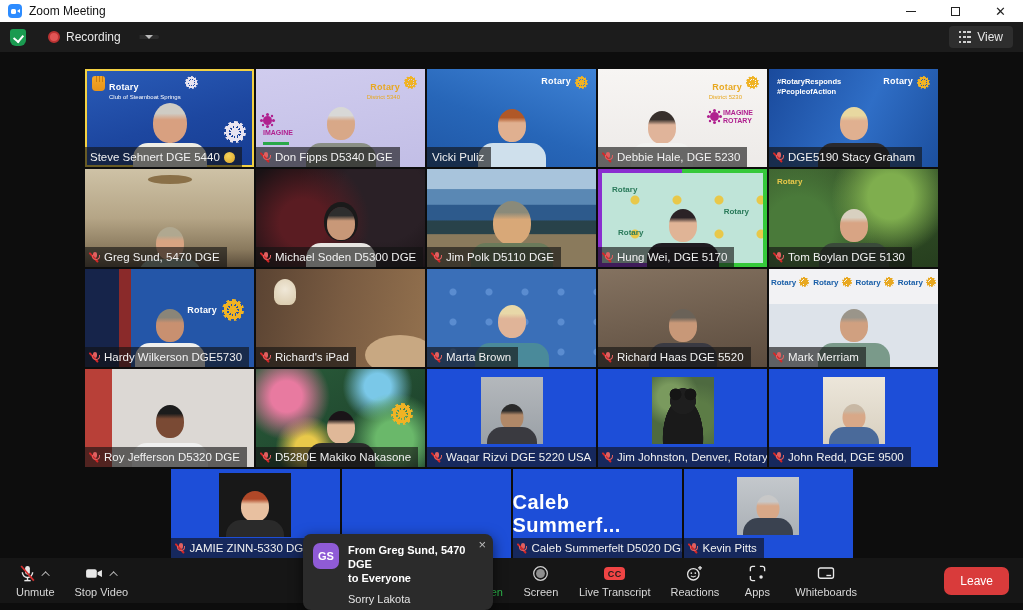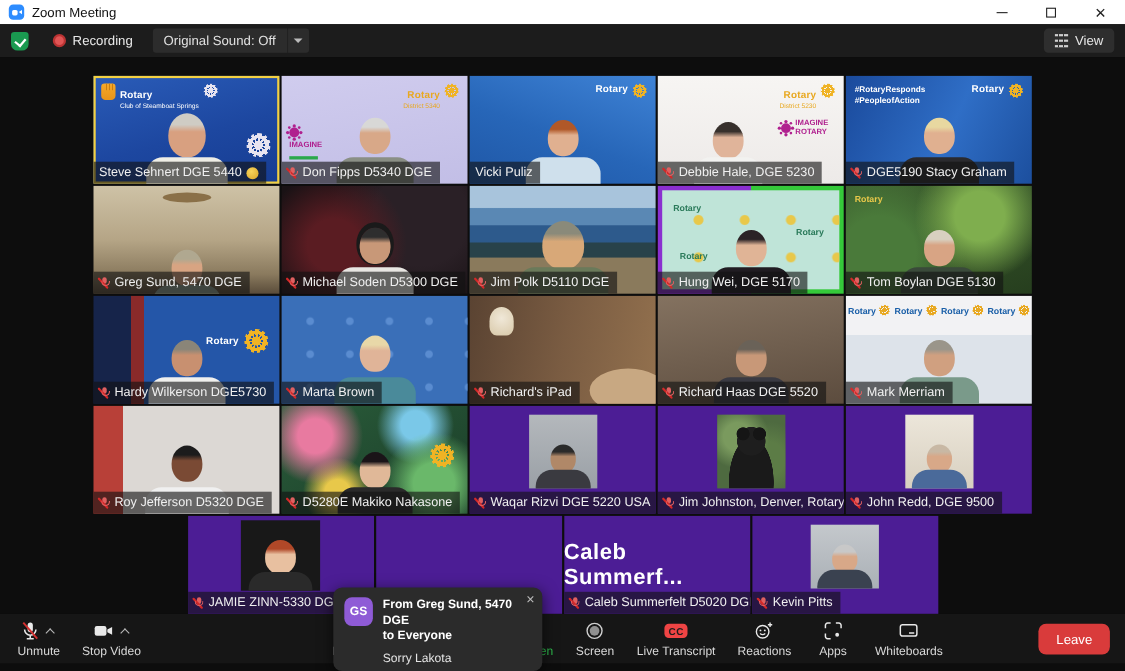--- a/index.html
+++ b/index.html
@@ -146,21 +146,21 @@
   .banner .wheel{--wc:#e8a820;width:10px;height:10px}
   .bgrp{display:flex;align-items:center;gap:3px}
 
   .p16{background:linear-gradient(90deg,#b84038 0 16%,#dcd8d4 16%)}
   .p16 .person{--hair:#1c1c1c;--skin:#7a4a34;--shirt:#f0f0f0;width:80px;height:62px}
 
   .p17{background:radial-gradient(circle at 18% 28%,#e87aa0 0 10%,transparent 28%),radial-gradient(circle at 82% 72%,#6ab86a 0 12%,transparent 30%),radial-gradient(circle at 72% 18%,#7ac8e8 0 9%,transparent 24%),radial-gradient(circle at 30% 80%,#e8c84a 0 8%,transparent 22%),linear-gradient(150deg,#2a5c3a,#1a3c28)}
   .p17 .person{--hair:#1a1418;--skin:#e0b898;--shirt:#2a2a2a;width:72px;height:56px}
   .p17 .wheel{position:absolute;right:12px;top:34px}
 
-  .pdark{background:#4c1d95}
+  .pdark{background:#1d4ed8}
   .p18 .pcard{--card:linear-gradient(#b4b8bc,#9aa0a6)}
   .p18 .person{--hair:#2a2a2a;--skin:#b08868;--shirt:#3a3a40}
   .p19 .pcard{--card:radial-gradient(circle at 30% 30%,#7a9a5e 0 20%,transparent 45%),radial-gradient(circle at 75% 60%,#5c7c46 0 25%,transparent 55%),#4e6a40}
   .dogfig{position:absolute;inset:0;background:
     radial-gradient(circle at 38% 26%,#151515 0 9%,transparent 10%),
     radial-gradient(circle at 62% 26%,#151515 0 9%,transparent 10%),
     radial-gradient(circle at 50% 36%,#1e1e1e 0 24%,transparent 25%),
     radial-gradient(circle at 50% 46%,#101010 0 10%,transparent 11%),
     radial-gradient(ellipse at 50% 92%,#1a1a1a 0 46%,transparent 47%)}
   .p20 .pcard{--card:linear-gradient(#ece6da,#d8d0c0)}
@@ -214,21 +214,20 @@
     </div>
   </div>
 
   <div class="topbar">
     <span class="shield"></span>
     <div class="recwrap">
       <span class="recdot"></span>
       <span class="rectext">Recording</span>
     </div>
     <div class="osbtn">
-      <span class="osmain">Original Sound: Off</span>
       <span class="oscaret">
           <span class="caret-down"></span>
         </span>
     </div>
     <div class="spacer"></div>
     <div class="viewbtn">
       <span class="gridic"></span>
       <span>View</span>
     </div>
   </div>
@@ -393,38 +392,38 @@
               </div>
             <div class="person"></div>
           </div>
           <div class="nlabel">
               <span class="micm">
                 <b></b>
               </span>
               <span>Hardy Wilkerson DGE5730</span>
             </div>
         </div>
-        <div class="tile p12">
-          <div class="scene">
-              <div class="person"></div>
-            </div>
-          <div class="nlabel">
-              <span class="micm">
-                <b></b>
-              </span>
-              <span>Marta Brown</span>
-            </div>
-        </div>
         <div class="tile p13">
           <div class="scene"></div>
           <div class="nlabel">
               <span class="micm">
                 <b></b>
               </span>
               <span>Richard's iPad</span>
+            </div>
+        </div>
+        <div class="tile p12">
+          <div class="scene">
+              <div class="person"></div>
+            </div>
+          <div class="nlabel">
+              <span class="micm">
+                <b></b>
+              </span>
+              <span>Marta Brown</span>
             </div>
         </div>
         <div class="tile p14">
           <div class="scene">
               <div class="person"></div>
             </div>
           <div class="nlabel">
               <span class="micm">
                 <b></b>
               </span>

